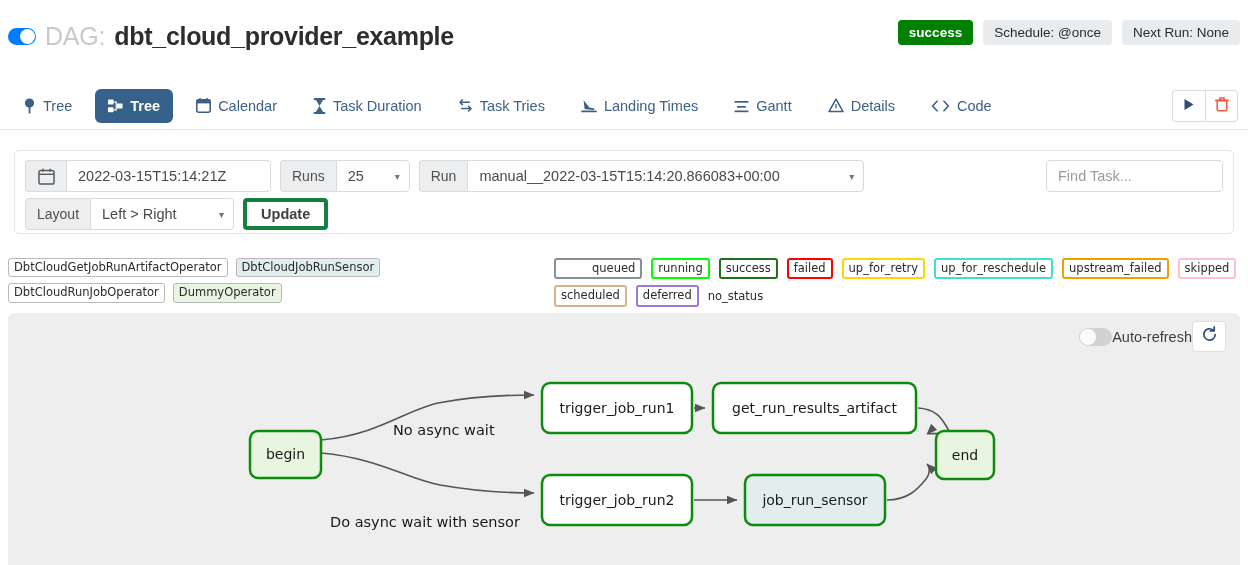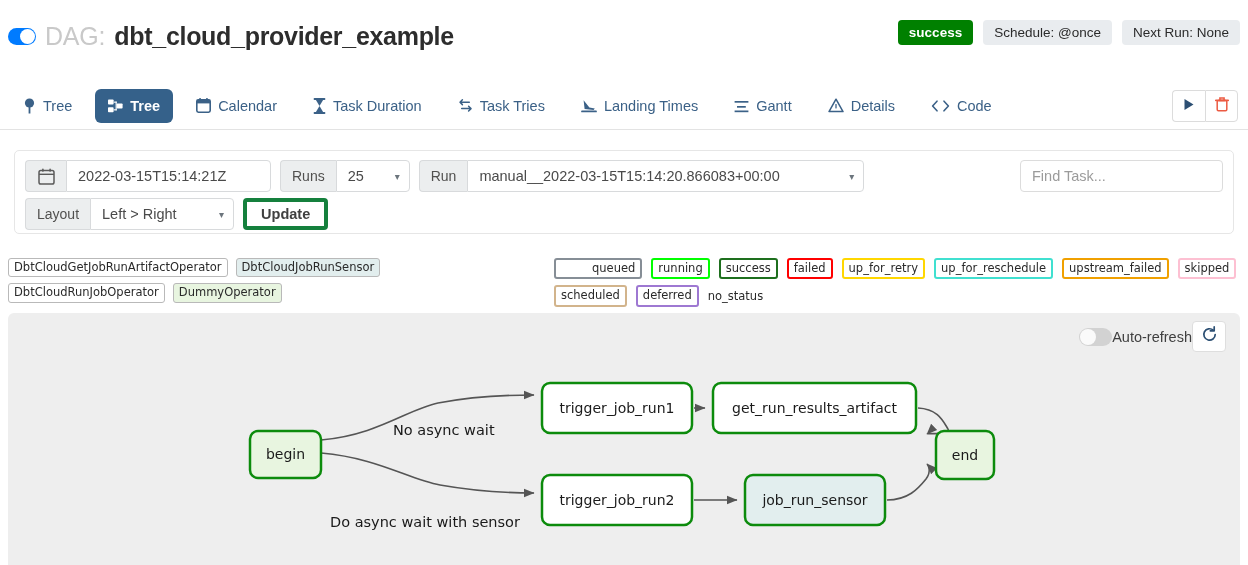--- a/index.html
+++ b/index.html
@@ -92,21 +92,21 @@
   }
   .caret { font-size: 10px; color: #6c757d; }
   .spacer8 { width: 9px; }
 
   .update-btn {
     height: 32px; border: 4px solid #15803d; border-radius: 4px; background: #fff;
     color: #404040; font-size: 14.5px; font-weight: 600;
     display: flex; align-items: center; padding: 0 14px; margin-left: 9px; cursor: pointer;
   }
   .find-task {
-    position: absolute; right: 10px; top: 9px; width: 203px; height: 32px;
+    position: absolute; right: 10px; top: 9px; width: 177px; height: 32px;
     border: 1px solid #dcdcdc; border-radius: 4px; background: #fff;
     display: flex; align-items: center; padding: 0 11px;
     font-size: 14.5px; color: #9b9b9b;
   }
   .cal-ico { width: 41px; justify-content: center; padding: 0; }
 
   
   .legend-wrap { position: absolute; left: 8px; top: 258px; width: 1232px; }
   .legend-ops { position: absolute; left: 0; top: 0; width: 530px;
     display: flex; flex-wrap: wrap; gap: 6px 8px; }

